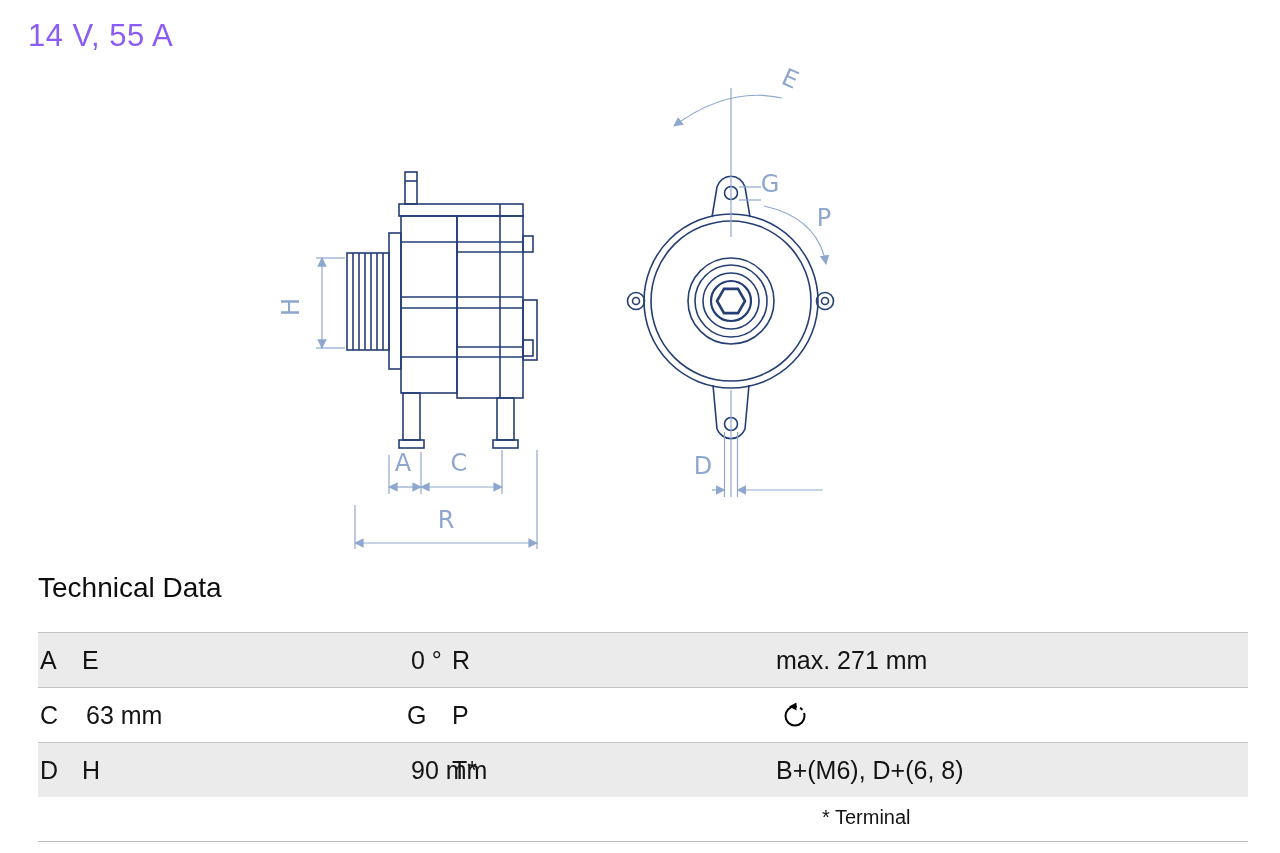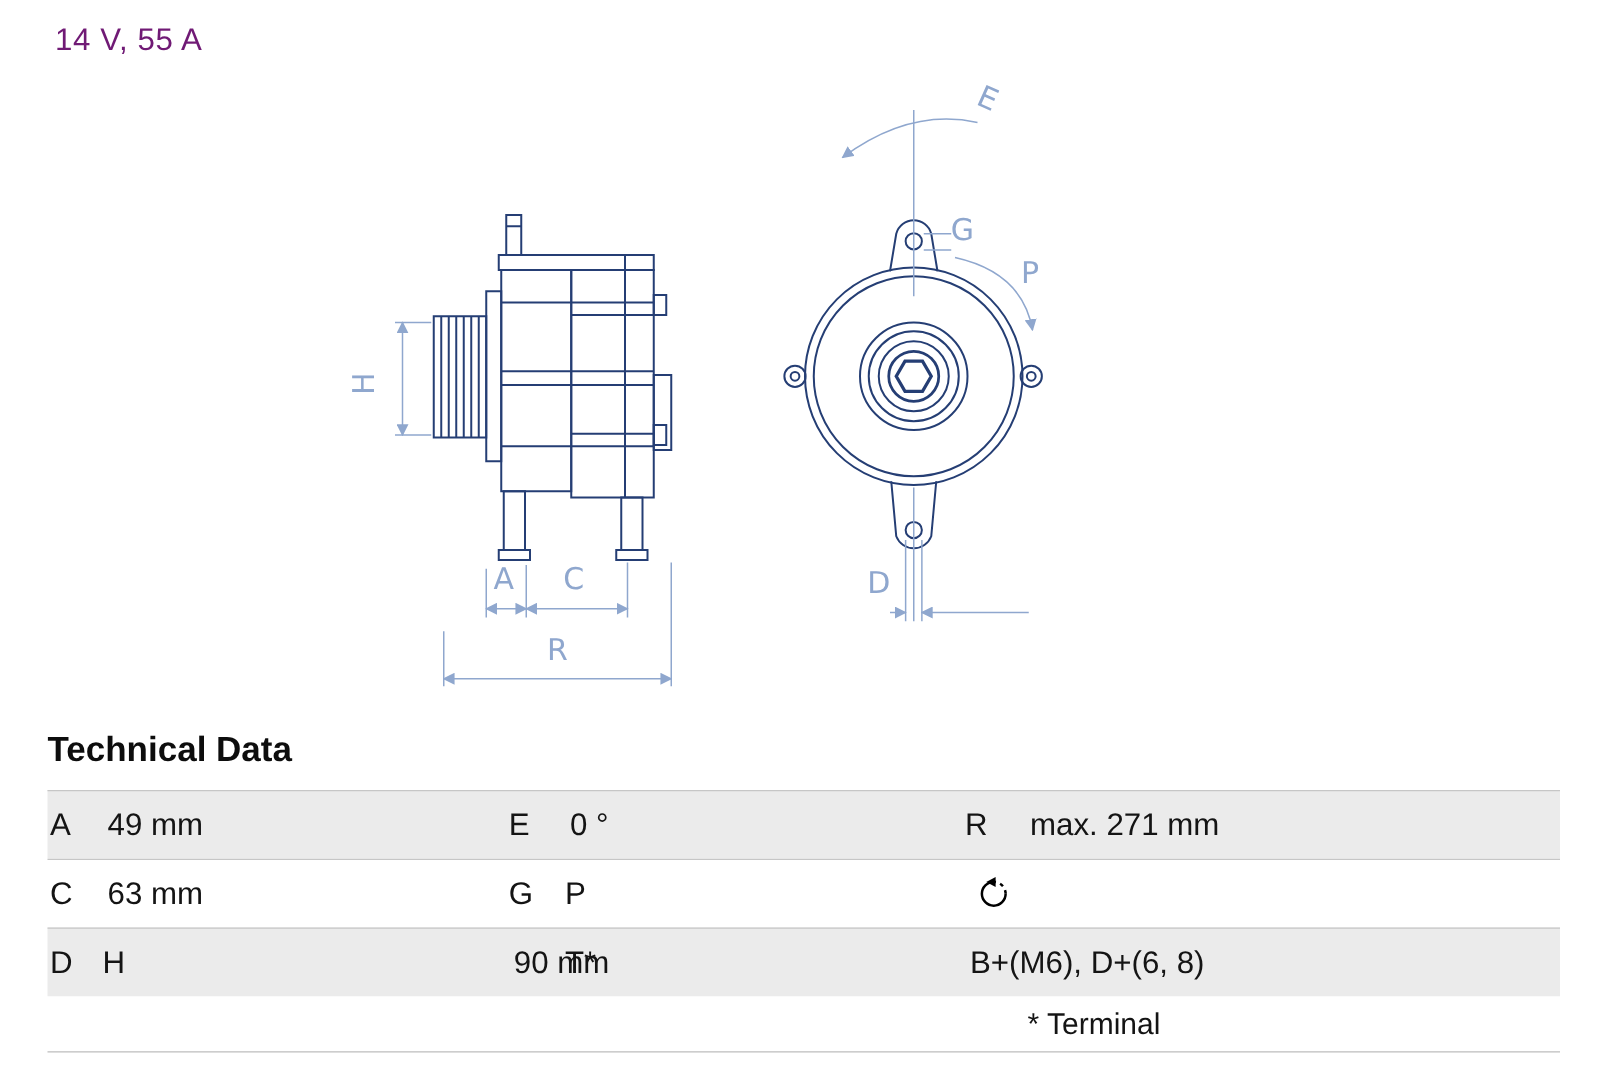--- a/index.html
+++ b/index.html
@@ -1,42 +1,42 @@
 <!DOCTYPE html>
 <html><head>
 <meta charset="utf-8">
 <style>
   html,body { margin:0; padding:0; }
   body {
     width:1280px; height:853px; position:relative; overflow:hidden;
     background:#ffffff; font-family:"Liberation Sans", sans-serif; color:#111;
   }
   .page-title {
-    position:absolute; left:44px; top:18px;
-    font-size:25px; font-weight:400; color:#701a75; letter-spacing:0.5px;
+    position:absolute; left:28px; top:18px;
+    font-size:31px; font-weight:400; color:#8b5cf6; letter-spacing:0.5px;
   }
   .drawing-svg { position:absolute; left:0; top:0; pointer-events:none; }
 
   .tech-heading {
-    position:absolute; left:38px; top:584px;
-    font-size:28px; font-weight:700; color:#0d0d0d;
+    position:absolute; left:38px; top:572px;
+    font-size:28px; font-weight:400; color:#0d0d0d;
   }
   .spec-table { position:absolute; left:38px; top:632px; width:1210px; }
   .spec-row {
     display:grid;
     grid-template-columns:42px 325px 45px 320px 48px 1fr;
     align-items:center; height:54px;
     border-top:1px solid #c6c6c6;
     font-size:25px; color:#141414;
   }
   .spec-row:last-of-type { border-bottom:1px solid #c6c6c6; }
   .spec-row.striped { background:#ebebeb; }
   .spec-key { padding-left:2px; }
   .spec-value { padding-left:6px; white-space:nowrap; }
-  .footnote { padding-left:784px; padding-top:9px; font-size:24px; color:#141414; }
+  .footnote { padding-left:784px; padding-top:9px; font-size:20px; color:#141414; }
   .bottom-rule {
     position:absolute; left:38px; top:841px; width:1210px; height:0;
     border-top:1px solid #bdbdbd;
   }
   .rot-icon { display:inline-block; vertical-align:middle; margin-left:4px; }
 </style>
 </head>
 <body>
 
 <div class="page-title">14 V, 55 A</div>
@@ -168,21 +168,20 @@
     <text x="703" y="474">D</text>
   </g>
 </svg>
 
 <div class="tech-heading">Technical Data</div>
 
 <div class="spec-table">
 
   <div class="spec-row striped">
     <span class="spec-key">A</span>
-    <span class="spec-value">49 mm</span>
     <span class="spec-key">E</span>
     <span class="spec-value">0 °</span>
     <span class="spec-key">R</span>
     <span class="spec-value">max. 271 mm</span>
   </div>
 
   <div class="spec-row">
     <span class="spec-key">C</span>
     <span class="spec-value">63 mm</span>
     <span class="spec-key">G</span>

